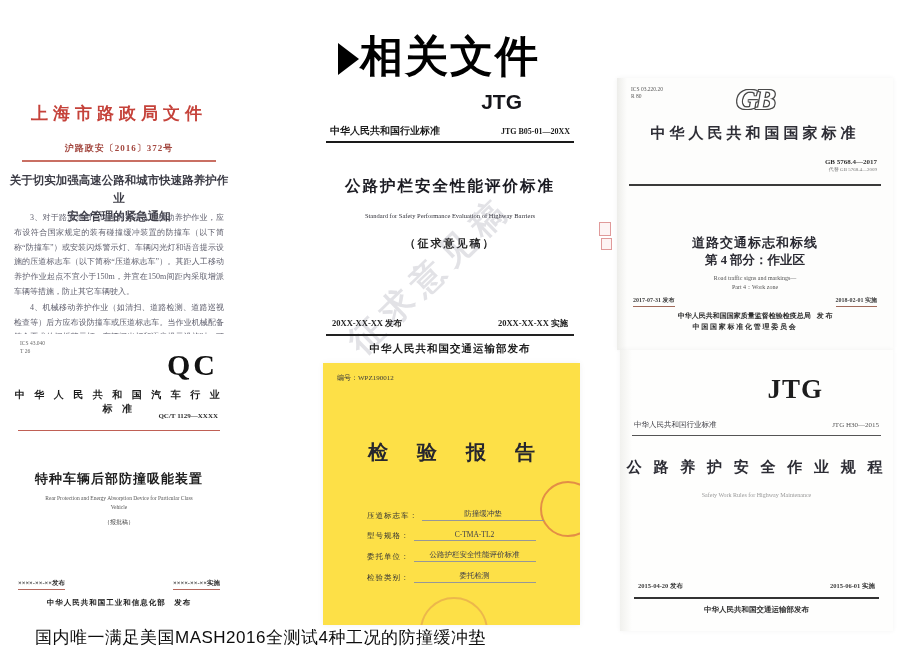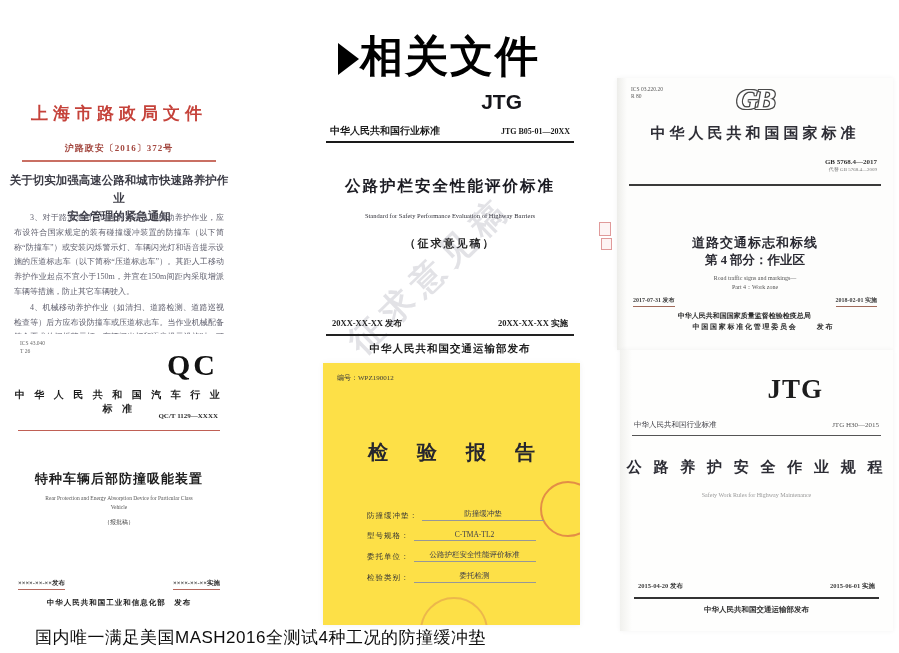--- a/index.html
+++ b/index.html
@@ -84,21 +84,21 @@
   #docE .code{position:absolute;right:16px;top:80px;text-align:right;font-size:7px;font-weight:700;color:#333;}
   #docE .code .rep{font-size:5px;font-weight:400;color:#777;}
   #docE .line{position:absolute;top:106px;left:12px;right:12px;height:1.5px;background:#3a3a3a;}
   #docE .t1{top:156px;font-size:13px;font-weight:700;letter-spacing:1px;color:#2b2b33;}
   #docE .t2{top:174px;font-size:12.5px;font-weight:700;color:#2b2b33;}
   #docE .en{top:196px;font-size:6px;color:#555;line-height:1.55;}
   #docE .dates{position:absolute;top:218px;left:16px;right:16px;display:flex;
                justify-content:space-between;font-size:6px;font-weight:700;color:#3c3c3c;}
   #docE .dates span{border-bottom:1px solid #a06a5a;padding-bottom:1px;}
   #docE .issuer{position:absolute;top:233px;left:0;width:100%;display:flex;
-                justify-content:center;align-items:flex-end;}
+                justify-content:center;align-items:flex-start;}
   #docE .issuer .two{font-size:7px;font-weight:700;color:#2e2e2e;line-height:1.5;text-align:center;}
   #docE .issuer .fb{font-size:7px;font-weight:700;color:#2e2e2e;margin-left:6px;}
   .pink-art{position:absolute;border:1px solid #e09a9a;background:rgba(240,180,180,0.15);}
   
   #docF{left:620px;top:350px;width:273px;height:281px;
         background:linear-gradient(90deg,#f1f1ee 0px,#fefefd 12px);
         box-shadow:0 0 5px rgba(0,0,0,0.05);}
   #docF .jtg{position:absolute;right:70px;top:24px;font-size:27px;font-weight:700;
              letter-spacing:1px;color:#1d1d1d;}
   #docF .hdr{position:absolute;top:70px;left:14px;right:14px;display:flex;
@@ -181,21 +181,21 @@
     <div class="line2"></div>
     <div class="c issuer">中华人民共和国交通运输部发布</div>
   </div>
 
   <div class="doc" id="docD">
     <div class="no">编号：WPZ190012</div>
     <div class="c title" style="position:absolute;">检 验 报 告</div>
     <div class="seal-r"></div>
     <div class="fields">
       <div class="row">
-        <span class="lb">防撞缓冲垫：</span>
+        <span class="lb">压道标志车：</span>
         <span class="vl">防撞缓冲垫</span>
       </div>
       <div class="row">
         <span class="lb">型号规格：</span>
         <span class="vl">C-TMA-TL2</span>
       </div>
       <div class="row">
         <span class="lb">委托单位：</span>
         <span class="vl">公路护栏安全性能评价标准</span>
       </div>

